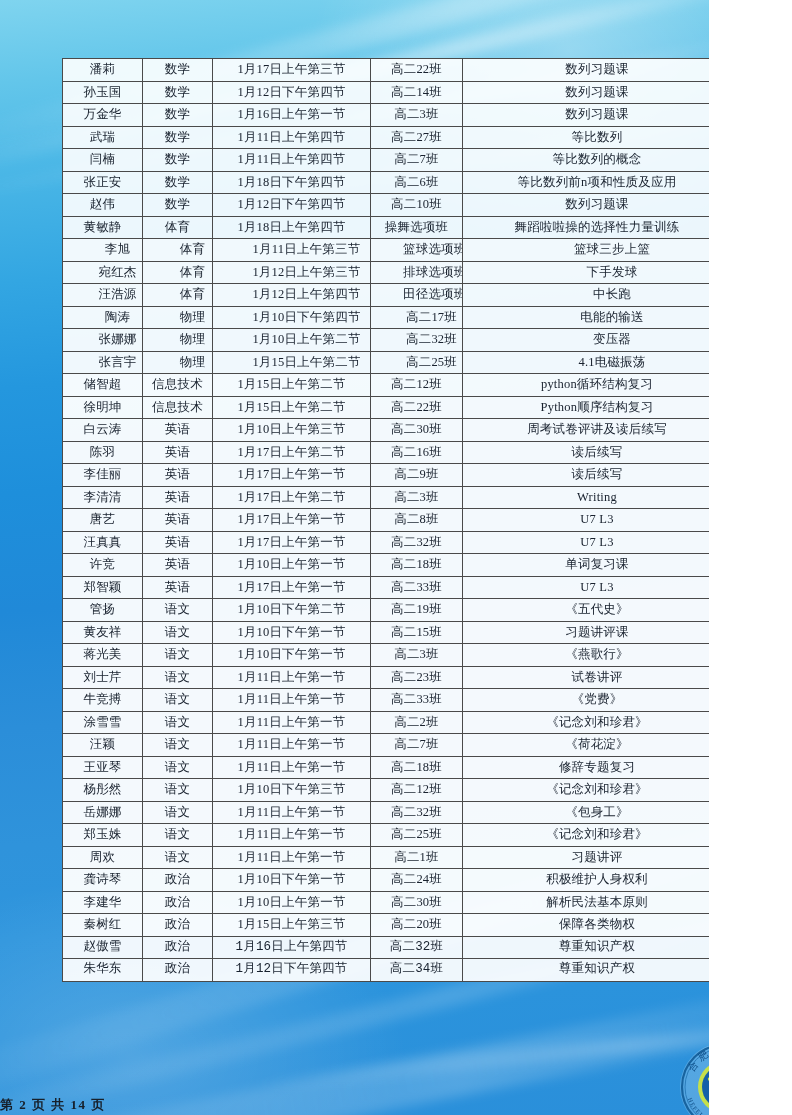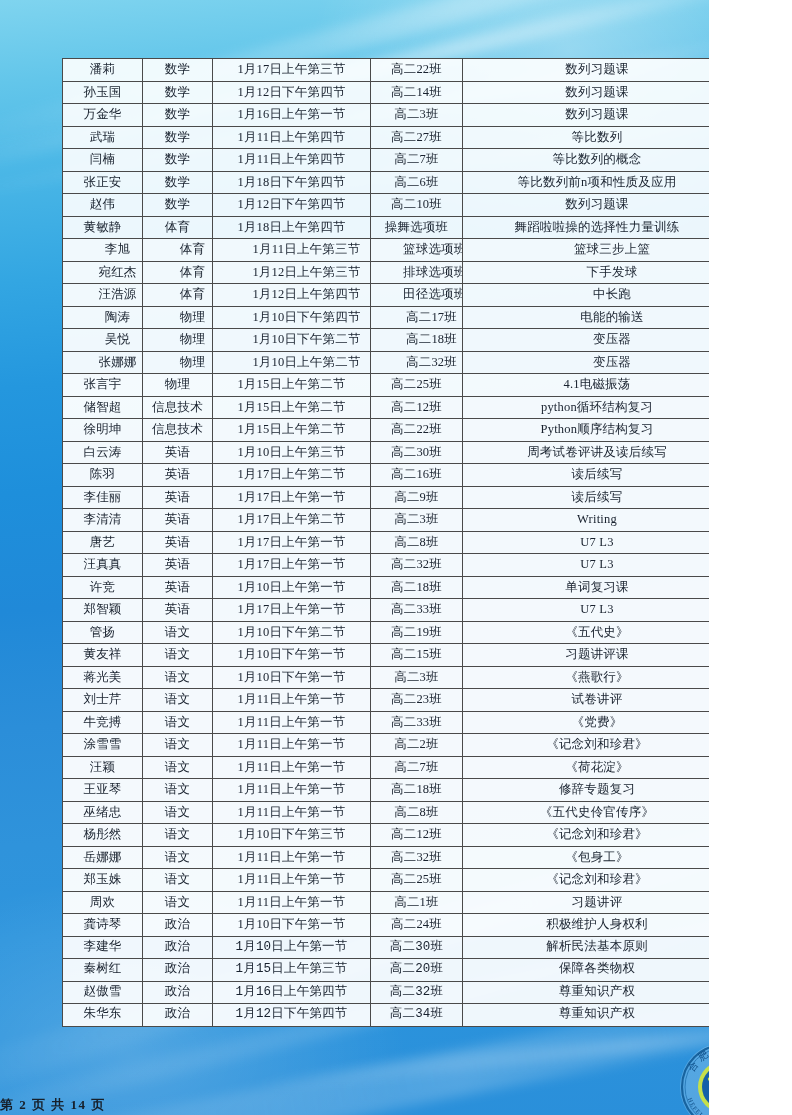--- a/index.html
+++ b/index.html
@@ -224,27 +224,20 @@
           <td>中长跑</td>
         </tr>
         <tr>
           <td>陶涛</td>
           <td>物理</td>
           <td>1月10日下午第四节</td>
           <td>高二17班</td>
           <td>电能的输送</td>
         </tr>
         <tr>
-          <td>吴悦</td>
-          <td>物理</td>
-          <td>1月10日下午第二节</td>
-          <td>高二18班</td>
-          <td>变压器</td>
-        </tr>
-        <tr>
           <td>张娜娜</td>
           <td>物理</td>
           <td>1月10日上午第二节</td>
           <td>高二32班</td>
           <td>变压器</td>
         </tr>
         <tr>
           <td>张言宇</td>
           <td>物理</td>
           <td>1月15日上午第二节</td>
@@ -369,27 +362,20 @@
           <td>1月11日上午第一节</td>
           <td>高二7班</td>
           <td>《荷花淀》</td>
         </tr>
         <tr>
           <td>王亚琴</td>
           <td>语文</td>
           <td>1月11日上午第一节</td>
           <td>高二18班</td>
           <td>修辞专题复习</td>
-        </tr>
-        <tr>
-          <td>巫绪忠</td>
-          <td>语文</td>
-          <td>1月11日上午第一节</td>
-          <td>高二8班</td>
-          <td>《五代史伶官传序》</td>
         </tr>
         <tr>
           <td>杨彤然</td>
           <td>语文</td>
           <td>1月10日下午第三节</td>
           <td>高二12班</td>
           <td>《记念刘和珍君》</td>
         </tr>
         <tr>
           <td>岳娜娜</td>

